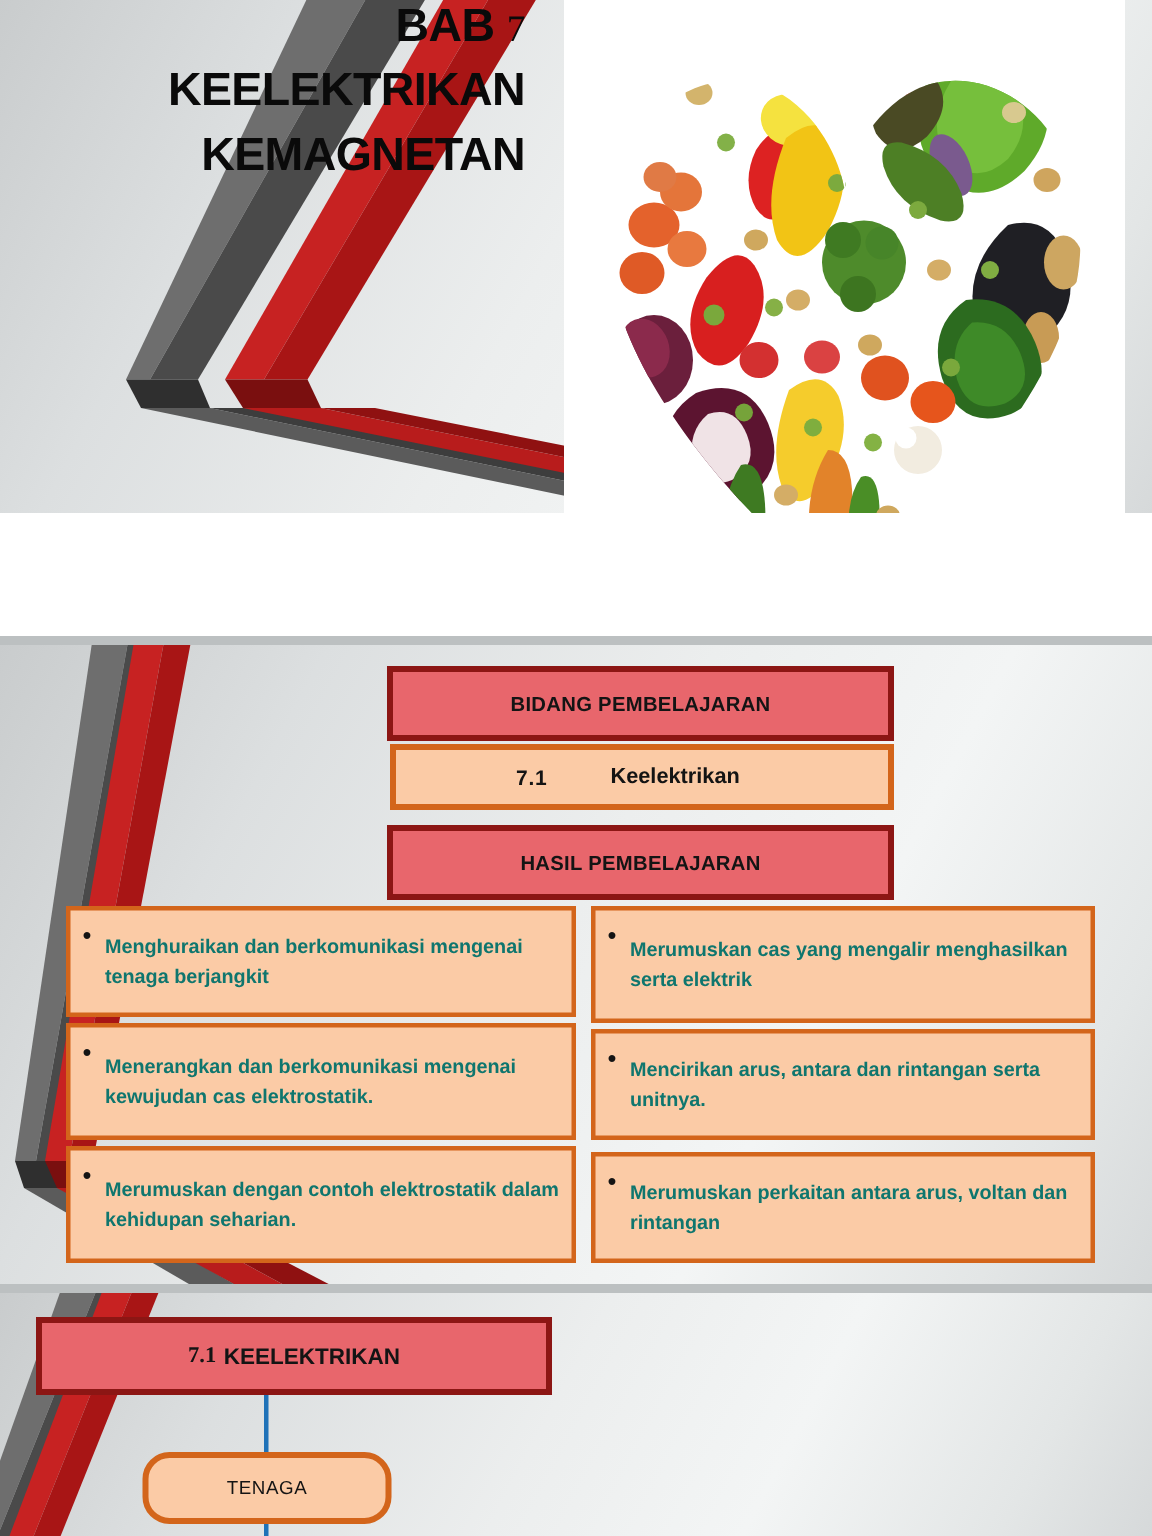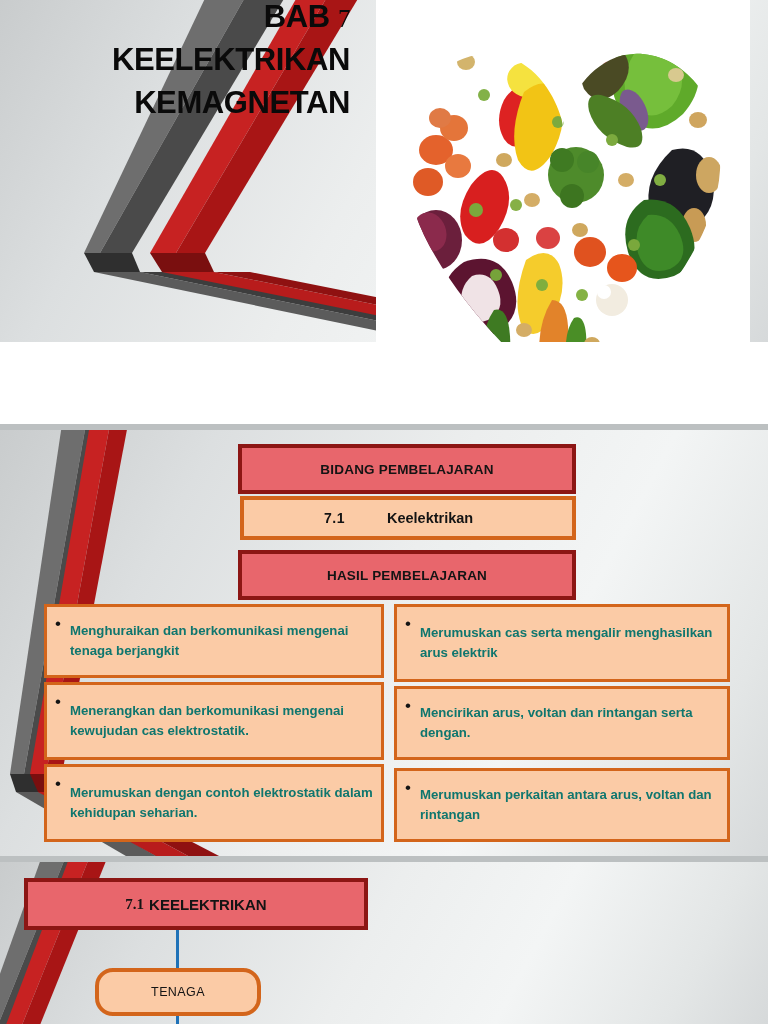--- a/index.html
+++ b/index.html
@@ -50,20 +50,21 @@
     background:#ffffff; overflow:hidden;
   }
   .veg-svg { display:block; width:100%; height:100%; }
 
   
   .box {
     position:absolute;
     display:flex; align-items:center;
     font-weight:bold;
     color:#141414;
+    margin-left:20px;
   }
   .box-red {
     background:#e8666c;
     border:4px solid #8c1614;
     justify-content:center;
     font-size:13.5px;
     letter-spacing:.2px;
   }
   .box-peach {
     background:#fbcba6;
@@ -265,25 +266,25 @@
       <span class="bullet-dot">•</span>
       <span class="bullet-text">Menerangkan dan berkomunikasi mengenai kewujudan cas elektrostatik.</span>
     </div>
     <div class="bullet-box" style="left:44px; top:334px; width:340px; height:78px;">
       <span class="bullet-dot">•</span>
       <span class="bullet-text">Merumuskan dengan  contoh elektrostatik dalam kehidupan seharian.</span>
     </div>
 
     <div class="bullet-box" style="left:394px; top:174px; width:336px; height:78px;">
       <span class="bullet-dot">•</span>
-      <span class="bullet-text">Merumuskan cas serta mengalir menghasilkan arus elektrik</span>
+      <span class="bullet-text">Merumuskan cas yang mengalir menghasilkan serta elektrik</span>
     </div>
     <div class="bullet-box" style="left:394px; top:256px; width:336px; height:74px;">
       <span class="bullet-dot">•</span>
-      <span class="bullet-text">Mencirikan arus, voltan dan rintangan serta dengan.</span>
+      <span class="bullet-text">Mencirikan arus, antara dan rintangan serta unitnya.</span>
     </div>
     <div class="bullet-box" style="left:394px; top:338px; width:336px; height:74px;">
       <span class="bullet-dot">•</span>
       <span class="bullet-text">Merumuskan perkaitan antara arus, voltan dan rintangan</span>
     </div>
   </section>
 
   <div class="slide-gap" style="top:856px"></div>
 
   <section class="slide" id="slide3">

